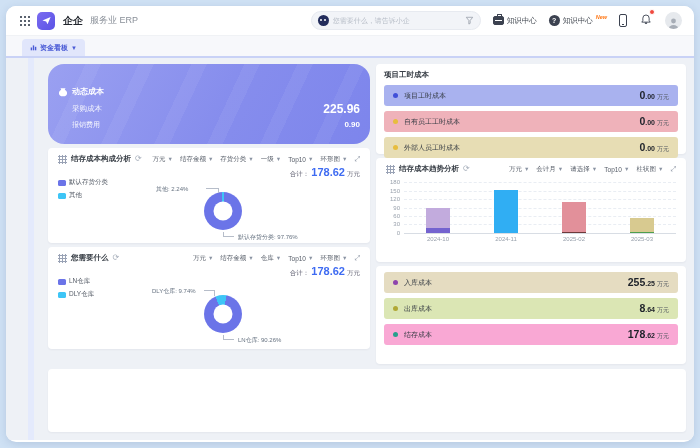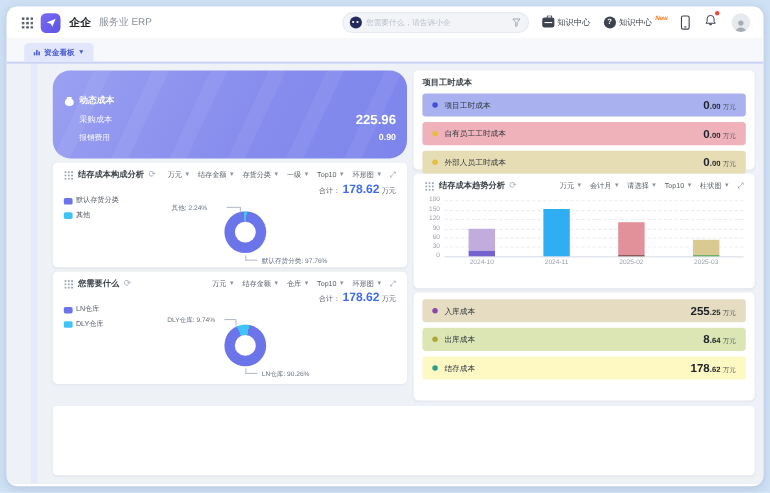--- a/index.html
+++ b/index.html
@@ -436,21 +436,21 @@
           </div>
           <div class="data-row" style="background: rgb(219, 230, 180);">
             <span class="row-dot" style="background: rgb(176, 168, 53);"></span>
             <span class="row-label">出库成本</span>
             <span class="row-val">
                 <span class="vint">8</span>
                 <span class="vdec">.64</span>
                 <span class="vunit">万元</span>
               </span>
           </div>
-          <div class="data-row" style="background: #fef9c3;">
+          <div class="data-row" style="background: #f9a8d4;">
             <span class="row-dot" style="background: rgb(39, 160, 140);"></span>
             <span class="row-label">结存成本</span>
             <span class="row-val">
                 <span class="vint">178</span>
                 <span class="vdec">.62</span>
                 <span class="vunit">万元</span>
               </span>
           </div>
         </div>
       </div>

